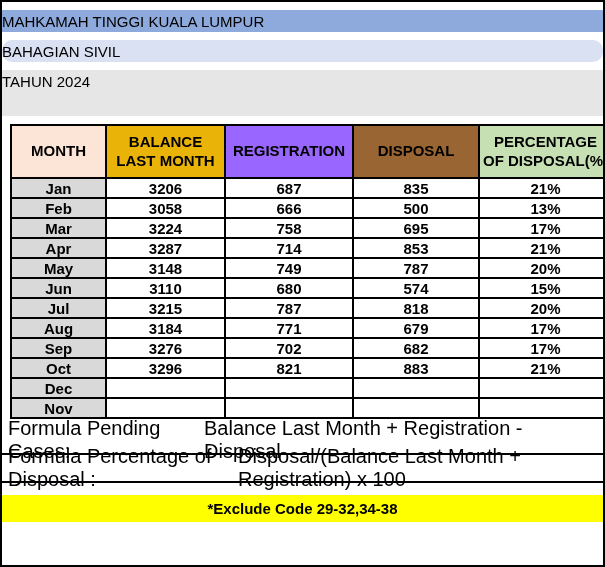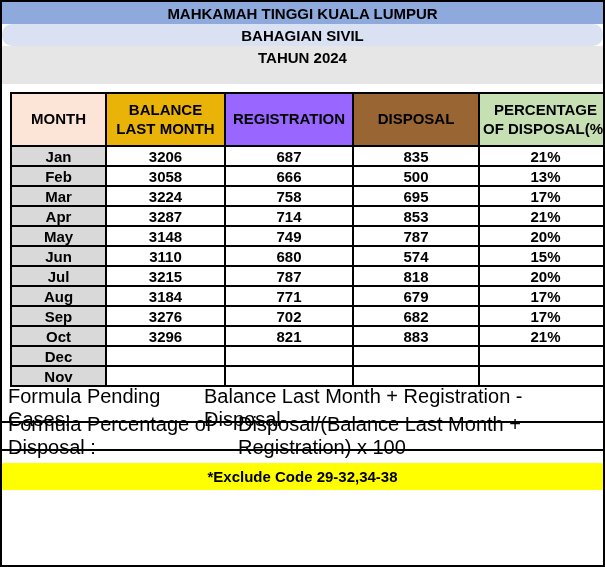--- a/index.html
+++ b/index.html
@@ -7,26 +7,26 @@
   body{font-family:"Liberation Sans", sans-serif; color:#000;}
   .sheet{
     width:605px;height:567px;
     border:2px solid #000;
     background:#fff;
     overflow:hidden;
   }
   
   .title-bar{
     width:100%;
-    display:flex;align-items:center;justify-content:center;
-    font-weight:bold;font-size:15px;
+    display:flex;align-items:center;
+    font-weight:normal;font-size:15px;margin-top:8px;
   }
   .title-1{height:22px;}
   .title-2{height:22px;border-radius:10px;}
-  .title-3{height:38px;align-items:flex-start;padding-top:3px;}
+  .title-3{height:46px;align-items:flex-start;padding-top:3px;}
   
   table.main{
     border-collapse:collapse;
     table-layout:fixed;
     width:601px;
     margin:8px;
   }
   table.main td, table.main th{
     border:2px solid #000;
     text-align:center;

